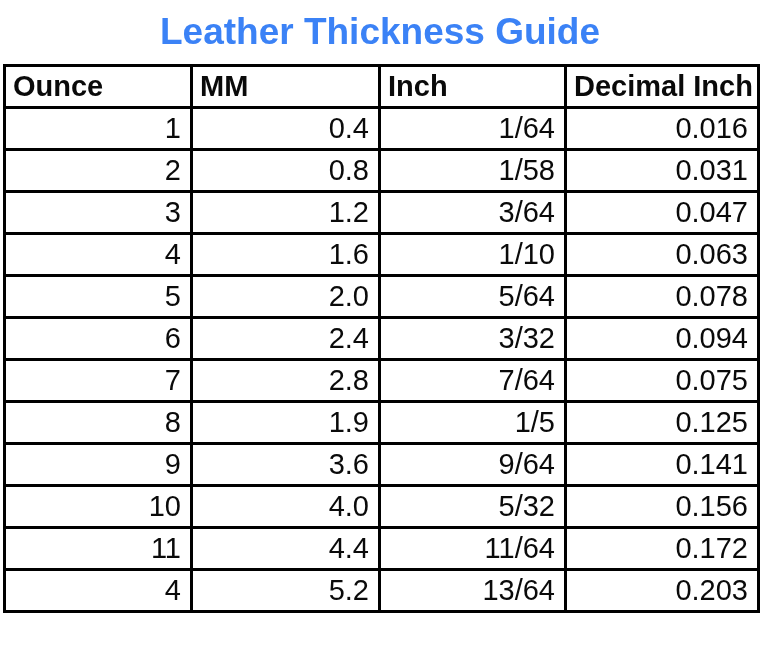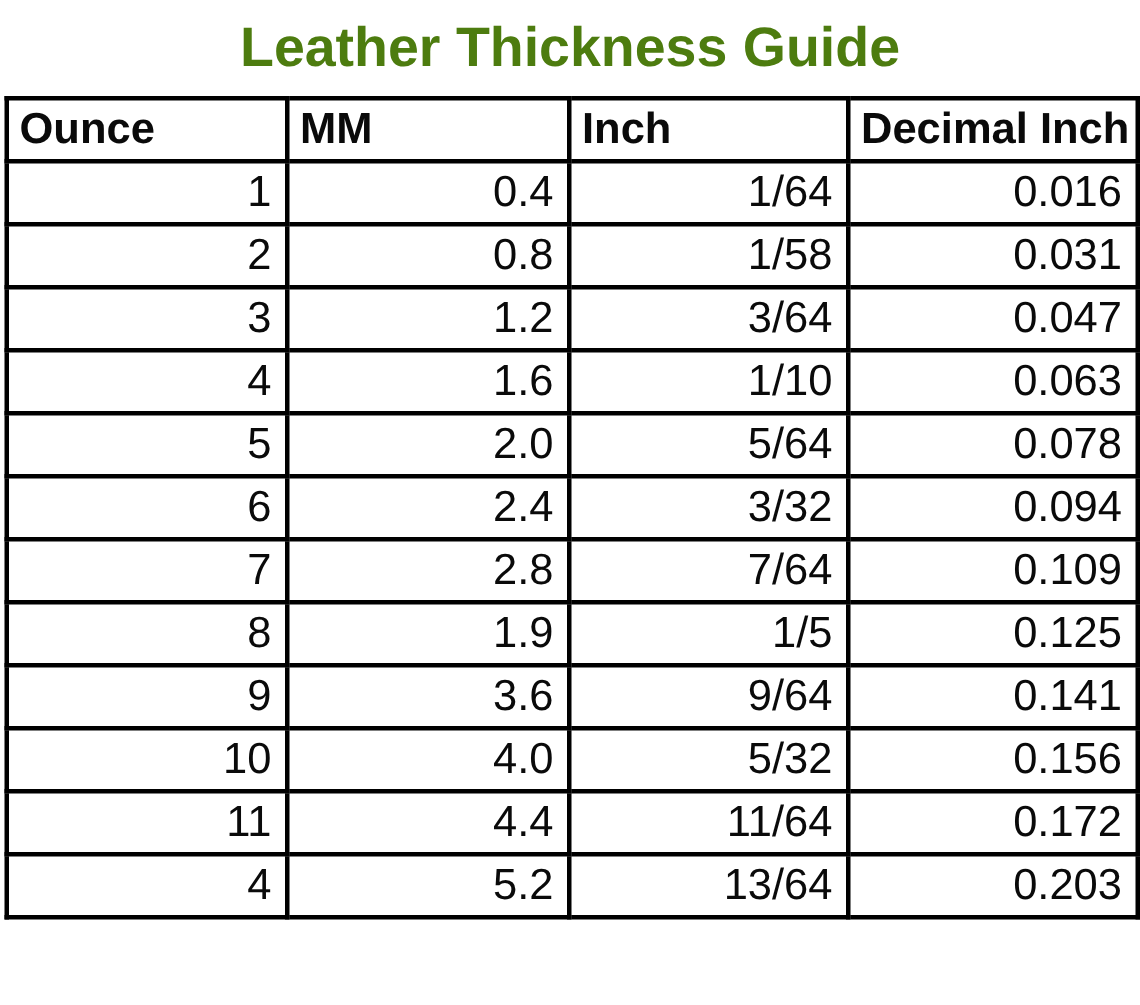--- a/index.html
+++ b/index.html
@@ -17,21 +17,21 @@
   .title-wrap {
     height: 64px;
     display: flex;
     align-items: center;
     justify-content: center;
   }
   .page-title {
     font-size: 37px;
     font-weight: 700;
     letter-spacing: 0px;
-    color: #4d7c0f;
+    color: #3b82f6;
   }
   table.guide {
     border-collapse: collapse;
     table-layout: fixed;
     width: 754px;
     margin-left: 3px;
   }
   table.guide th,
   table.guide td {
     border: 3px solid #000000;
@@ -112,21 +112,21 @@
       <tr>
         <td>6</td>
         <td>2.4</td>
         <td>3/32</td>
         <td>0.094</td>
       </tr>
       <tr>
         <td>7</td>
         <td>2.8</td>
         <td>7/64</td>
-        <td>0.109</td>
+        <td>0.075</td>
       </tr>
       <tr>
         <td>8</td>
         <td>1.9</td>
         <td>1/5</td>
         <td>0.125</td>
       </tr>
       <tr>
         <td>9</td>
         <td>3.6</td>

